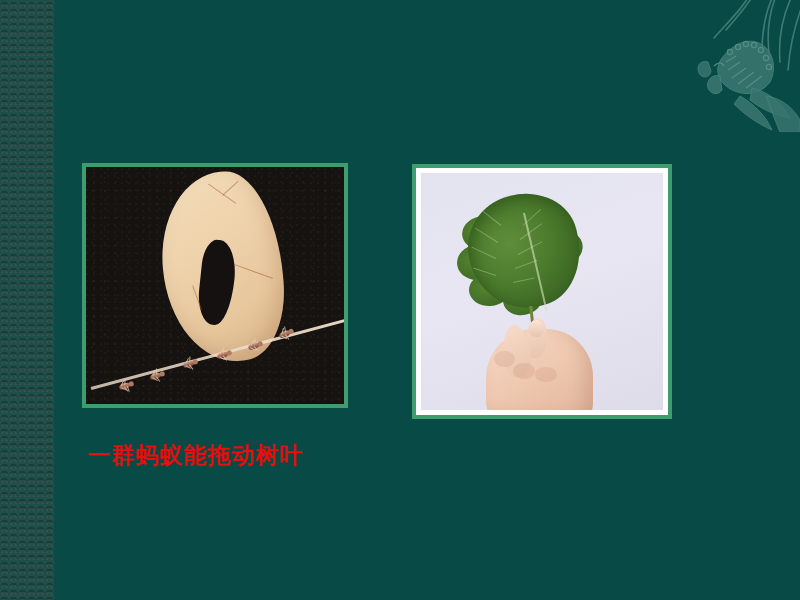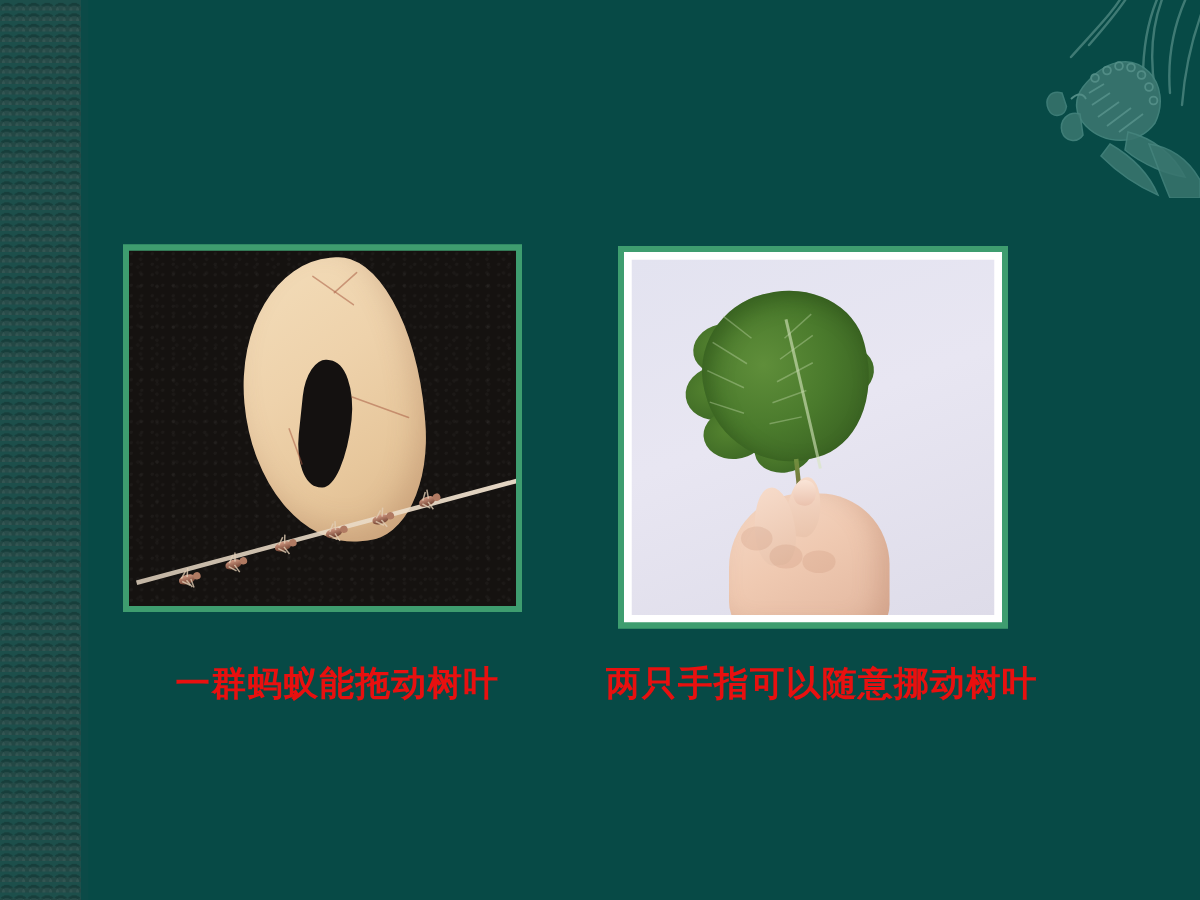--- a/index.html
+++ b/index.html
@@ -250,21 +250,21 @@
   
   .caption {
     position: absolute;
     color: #e8100f;
     font-weight: bold;
     font-size: 23px;
     letter-spacing: 1px;
     white-space: nowrap;
     font-family: "DejaVu Sans", "Liberation Sans", sans-serif;
   }
-  #caption-ants  { left: 88px;  top: 440px; margin-left: 29px; }
+  #caption-ants  { left: 88px;  top: 440px; }
   #caption-leaf  { left: 404px; top: 440px; }
 </style>
 </head>
 <body>
 
 <div id="slide">
 
   <div class="left-strip"></div>
   <div class="left-strip-edge"></div>
 
@@ -401,15 +401,14 @@
             <div class="knuckle" style="left:30%;top:75%;width:9%;height:7%"></div>
             <div class="knuckle" style="left:38%;top:80%;width:9%;height:7%"></div>
             <div class="knuckle" style="left:47%;top:82%;width:9%;height:6%"></div>
 
           </div>
         </div>
       </div>
     </div>
   </div>
 
-  <div class="caption" id="caption-leaf">两只手指可以随意挪动树叶</div>
 
 </div>
 
 </body></html>

